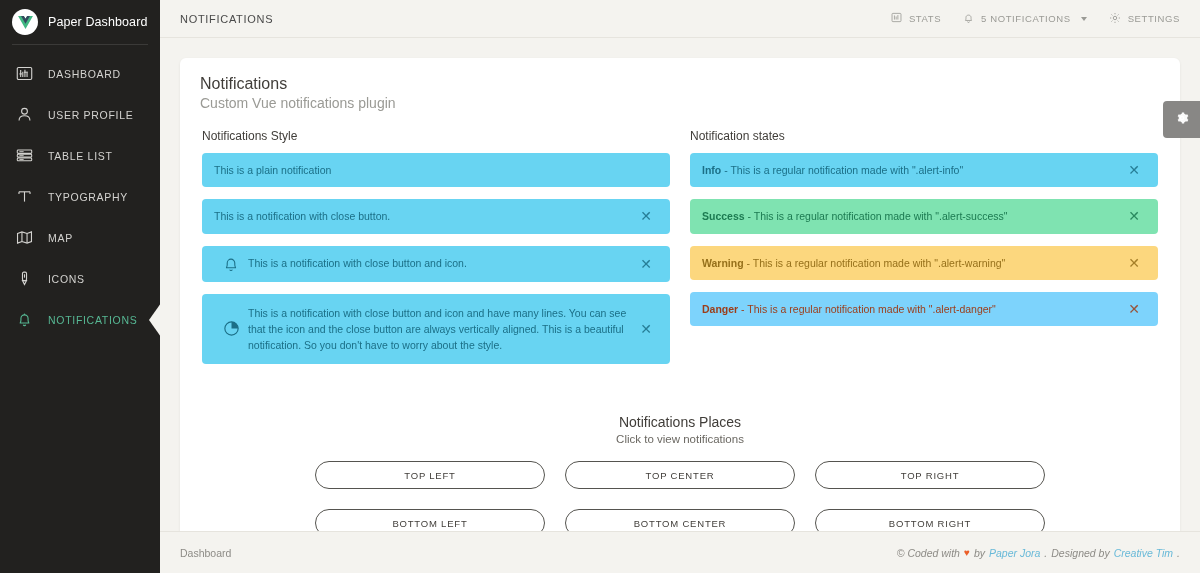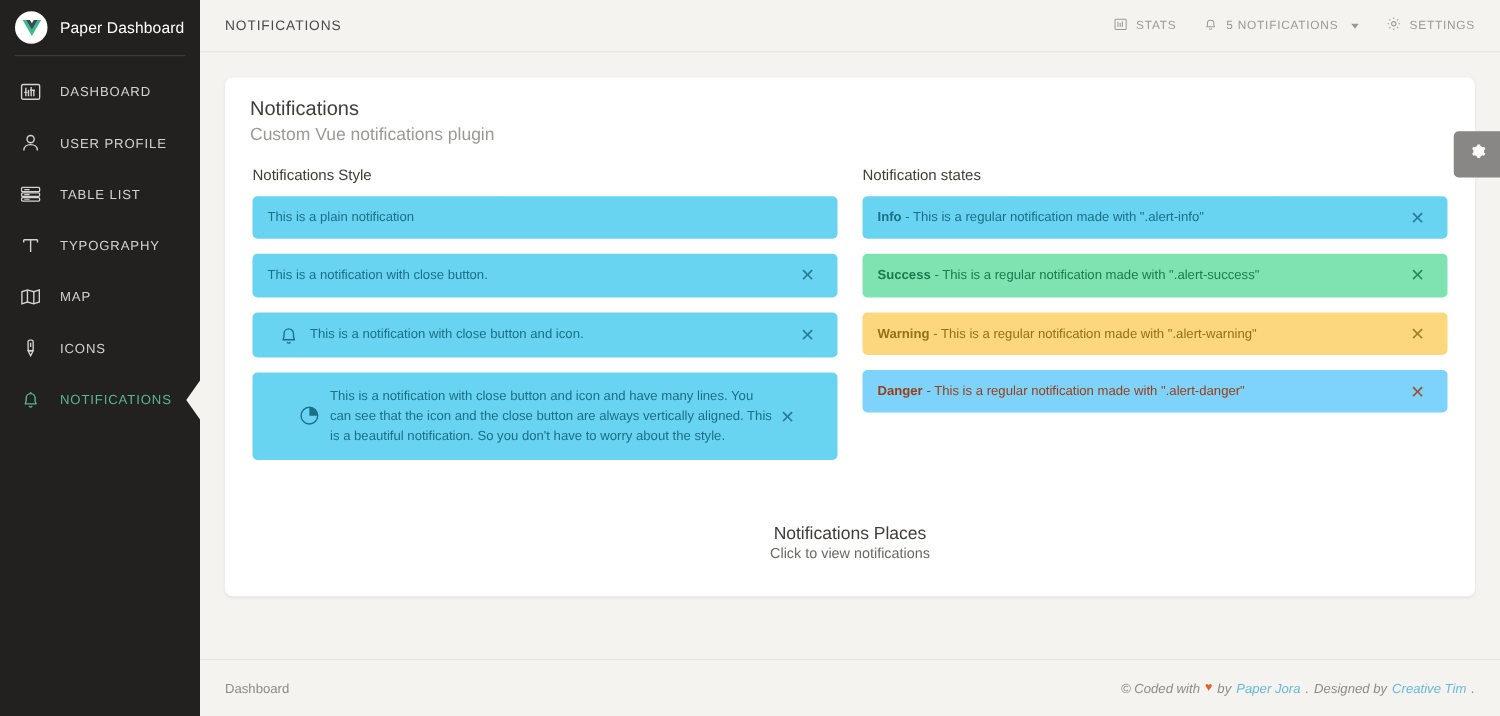--- a/index.html
+++ b/index.html
@@ -115,21 +115,21 @@
   .alert-success { background: #7fe3b1; color: #1c7a51; }
   .alert-warning { background: #fcd77e; color: #96701a; }
   .alert-danger  { background: #7dd3fc; color: #9c3d19; }
   .alert b { font-weight: 700; }
   .alert .a-ico { flex: 0 0 34px; display: flex; align-items: center; justify-content: center; }
   .alert .a-txt { flex: 1 1 auto; }
   .alert .a-close {
     flex: 0 0 24px; display: flex; align-items: center; justify-content: center;
     cursor: pointer; opacity: .85; font-size: 14px; line-height: 1;
   }
-  .alert.tall { padding: 11px 28px; }
+  .alert.tall { padding: 11px 12px; }
 
   
   .places { margin-top: 38px; text-align: center; }
   .places-title { font-size: 14px; color: #403d39; }
   .places-sub { font-size: 11.5px; color: #6b6862; margin-top: 3px; }
   .btn-grid { margin-top: 16px; display: flex; flex-wrap: wrap; justify-content: center; gap: 20px 20px; }
   .btn-out {
     width: 230px; height: 28px;
     border: 1px solid #55544f;
     border-radius: 20px;
@@ -393,20 +393,28 @@
               </span>
               <span class="a-close">✕</span>
             </div>
           </div>
 
         </div>
 
         <div class="places">
           <div class="places-title">Notifications Places</div>
           <div class="places-sub">Click to view notifications</div>
+          <div class="btn-grid">
+            <button class="btn-out">TOP LEFT</button>
+            <button class="btn-out">TOP CENTER</button>
+            <button class="btn-out">TOP RIGHT</button>
+            <button class="btn-out">BOTTOM LEFT</button>
+            <button class="btn-out">BOTTOM CENTER</button>
+            <button class="btn-out">BOTTOM RIGHT</button>
+          </div>
         </div>
 
       </div>
     </div>
 
     <footer class="footer">
       <a href="#" style="color:#8d8b86;">Dashboard</a>
       <div class="footer-right">
         <span>© Coded with</span>
         <span class="heart">♥</span>

